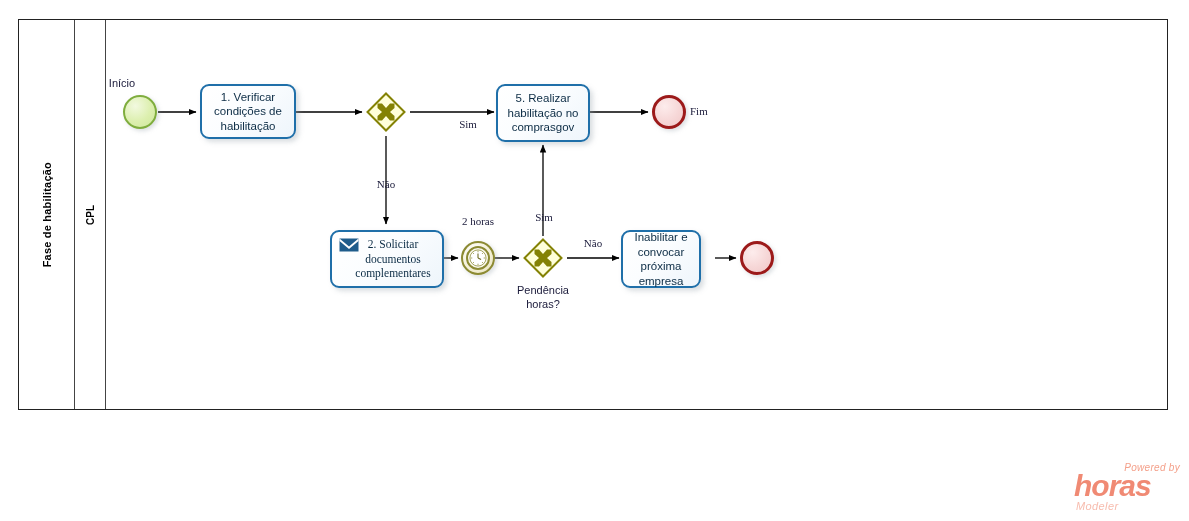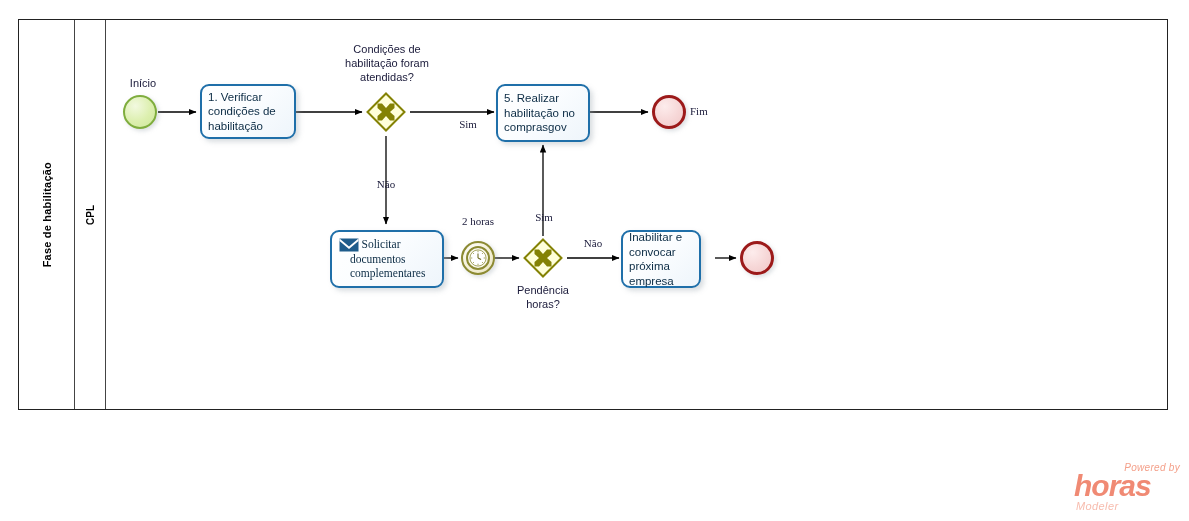--- a/index.html
+++ b/index.html
@@ -79,20 +79,21 @@
   .task {
     position: absolute;
     box-sizing: border-box;
     border: 2px solid #1F6FA9;
     border-radius: 9px;
     background: linear-gradient(135deg, #ffffff 0%, #fbfdff 45%, #eef5fb 100%);
     box-shadow: 3px 3px 5px rgba(150,160,170,0.35);
     display: flex;
     align-items: center;
     justify-content: center;
+    text-align: center;
     color: #0b2b44;
     font-size: 11.5px;
     line-height: 14.5px;
     padding: 2px 6px;
   }
   .task-label { display: block; }
 
   .envelope-icon {
     position: absolute;
     left: 7px;
@@ -239,33 +240,32 @@
     <line x1="494" y1="258" x2="519" y2="258" stroke="#000" stroke-width="1.3" marker-end="url(#arrow)"></line>
 
     <line x1="543" y1="236" x2="543" y2="145" stroke="#000" stroke-width="1.3" marker-end="url(#arrow)"></line>
 
     <line x1="567" y1="258" x2="619" y2="258" stroke="#000" stroke-width="1.3" marker-end="url(#arrow)"></line>
 
     <line x1="715" y1="258" x2="736" y2="258" stroke="#000" stroke-width="1.3" marker-end="url(#arrow)"></line>
   </svg>
 
   <div class="event event-start" style="left:123px; top:95px; width:34px; height:34px;"></div>
-  <div class="lbl" style="left:106px; top:76px; width:74px;">Início</div>
+  <div class="lbl" style="left:85px; top:76px; width:74px;">Início</div>
 
   <div class="task" style="left:200px; top:84px; width:96px; height:55px;">
     <span class="task-label">1. Verificar condições de habilitação</span>
   </div>
 
   <div class="gateway" style="left:366px; top:92px;">
     <svg width="40" height="40" viewBox="0 0 40 40">
       <polygon points="20,1.5 38.5,20 20,38.5 1.5,20" fill="#FFFFD9" stroke="#848204" stroke-width="2"></polygon>
       <path d="M11.5,11.5 L16,11.5 L20,16 L24,11.5 L28.5,11.5 L28.5,16 L24,20 L28.5,24 L28.5,28.5 L24,28.5 L20,24 L16,28.5 L11.5,28.5 L11.5,24 L16,20 L11.5,16 z" fill="#848204"></path>
     </svg>
   </div>
-  <div class="lbl" style="left:330px; top:42px; width:114px;">Condições de habilitação foram atendidas?</div>
 
   <div class="lbl-flow" style="left:440px; top:118px; width:56px;">Sim</div>
 
   <div class="lbl-flow" style="left:362px; top:178px; width:48px;">Não</div>
 
   <div class="task" style="left:496px; top:84px; width:94px; height:58px;">
     <span class="task-label">5. Realizar habilitação no comprasgov</span>
   </div>
 
   <div class="event event-end" style="left:652px; top:95px; width:34px; height:34px;"></div>

